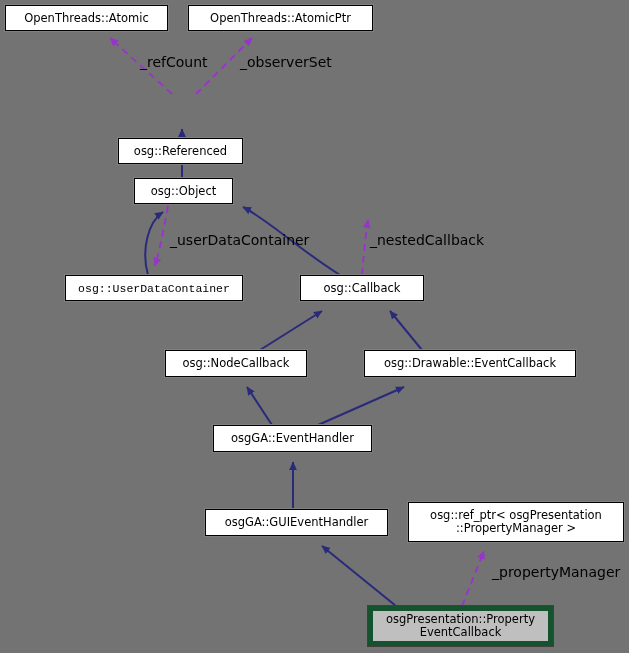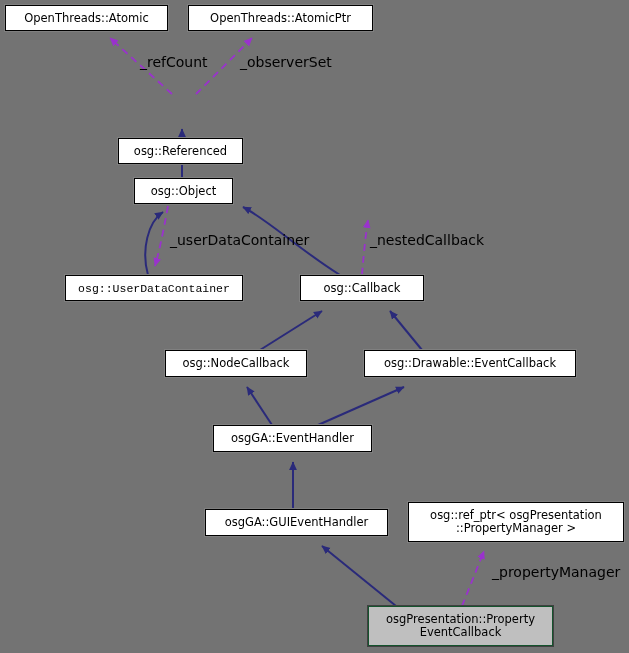--- a/index.html
+++ b/index.html
@@ -39,21 +39,21 @@
     text-align: center;
     color: #000000;
     font-size: 11.5px;
     line-height: 13px;
     letter-spacing: 0px;
     white-space: pre-line;
     z-index: 5;
   }
   .node.highlight {
     background: #bfbfbf;
-    border: 1px solid #14532d;
+    border: 5px solid #14532d;
     outline: 1px solid #404040;
     text-align: center;
   }
   .node-label {
     display: block;
     padding: 0 4px;
     white-space: pre-line;
   }
   .edge-label {
     position: absolute;

